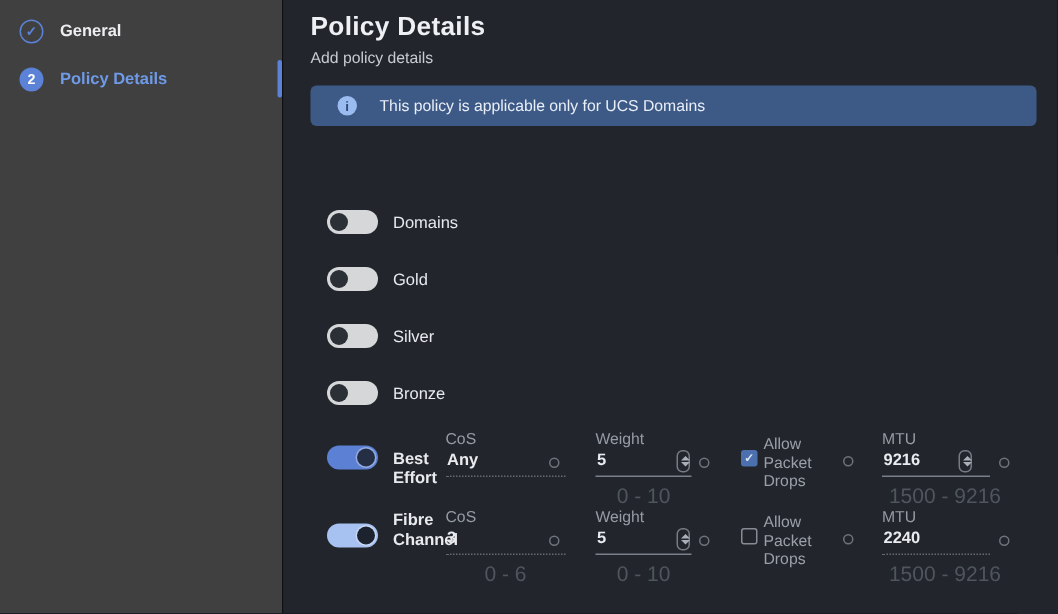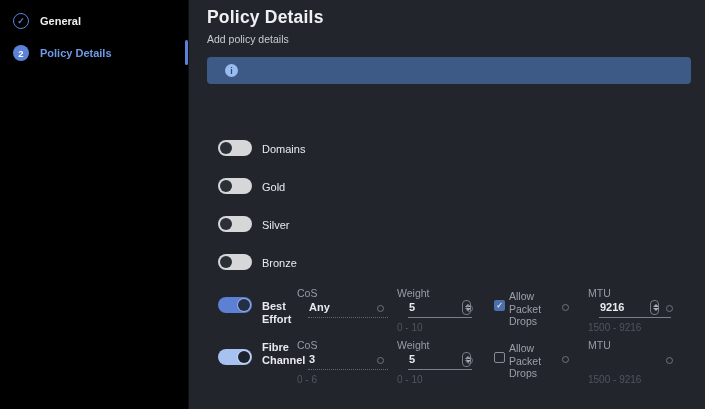--- a/index.html
+++ b/index.html
@@ -5,21 +5,21 @@
   * { margin:0; padding:0; box-sizing:border-box; }
   html,body { background:#101216; }
   .canvas {
     position:relative; width:705px; height:409px; overflow:hidden;
     background:#22262c;
     font-family:"Liberation Sans", sans-serif;
     -webkit-font-smoothing:antialiased;
   }
   
   .sidebar { position:absolute; left:0; top:0; width:189px; height:409px;
-             background:#000000; border-right:1px solid #0e1014; }
+             background:#404040; border-right:1px solid #0e1014; }
   .step { position:absolute; left:13px; display:flex; align-items:center; gap:11px; cursor:pointer; }
   .step-1 { top:13px; }
   .step-2 { top:45px; }
   .step-circle { width:16px; height:16px; border-radius:50%; display:flex;
                  align-items:center; justify-content:center; flex:0 0 auto; }
   .step-circle.done { border:1.5px solid #5b82d6; color:#5b82d6; font-size:9px; font-weight:bold; }
   .step-circle.done::after { content:"\2713"; }
   .step-circle.active { background:#5b82d6; color:#ffffff; font-size:9.5px; font-weight:bold; }
   .step-label { font-size:11px; font-weight:bold; }
   .step-1 .step-label { color:#eceef1; }
@@ -49,24 +49,24 @@
   .toggle.off { background:#d6d7d9; }
   .toggle.off .knob { left:2px; background:#2b2f36; }
   .toggle.on { background:#5c80d4; }
   .toggle.on .knob { left:20px; background:#242e45; box-shadow:0 0 0 1px rgba(255,255,255,.35); }
   .toggle.on.light { background:#a7c1f0; }
   .toggle.on.light .knob { background:#1c222e; }
   .prio-label { position:absolute; font-size:11px; color:#e8eaee; }
   .row-label { position:absolute; left:262px; font-size:11px; font-weight:600; color:#e8eaee; width:52px; line-height:13px; }
   
   .flabel { position:absolute; font-size:10.5px; color:#969ca6; }
-  .fbox { position:absolute; height:20px; border-bottom:1px solid #7a808a;margin-left:11px; }
+  .fbox { position:absolute; height:20px; border-bottom:1px solid #7a808a; }
   .fbox.dotted { border-bottom:1px dotted #646a74; }
   .fvalue { position:absolute; left:1px; top:3px; font-size:11px; font-weight:600; color:#e9ebef; }
-  .fhint { position:absolute; font-size:10px; color:#4f555e; text-align:left; }
+  .fhint { position:absolute; font-size:14px; color:#4f555e; text-align:center; }
   .ifield-icon { position:absolute; width:7px; height:7px; border:1px solid #6e747d; border-radius:50%; }
   .stepper { position:absolute; width:9px; height:15px; border:1px solid #767c85; border-radius:4px; cursor:pointer; }
   .stepper::before { content:""; position:absolute; left:1.5px; top:3px;
                      border-left:3px solid transparent; border-right:3px solid transparent;
                      border-bottom:3px solid #aab0b9; }
   .stepper::after { content:""; position:absolute; left:1.5px; bottom:3px;
                     border-left:3px solid transparent; border-right:3px solid transparent;
                     border-top:3px solid #aab0b9; }
   
   .checkbox { position:absolute; width:11px; height:11px; border-radius:2px; cursor:pointer; }
@@ -91,20 +91,21 @@
       <span class="step-label">Policy Details</span>
     </div>
     <div class="active-indicator"></div>
   </div>
 
   <div class="page-title">Policy Details</div>
   <div class="page-subtitle">Add policy details</div>
 
   <div class="banner">
     <span class="banner-icon"></span>
+    <span class="banner-text">This policy is applicable only for UCS Domains</span>
   </div>
 
 
   <div class="toggle off" style="left:218px; top:140px;">
       <span class="knob"></span>
     </div>
   <div class="prio-label" style="left:262px; top:143px;">Domains</div>
 
   <div class="toggle off" style="left:218px; top:178px;">
       <span class="knob"></span>
@@ -170,16 +171,19 @@
     <span class="stepper" style="right:1px; top:2px;"></span>
   </div>
   <span class="ifield-icon" style="left:466px; top:357px;"></span>
   <div class="fhint" style="left:397px; top:374px; width:64px;">0 - 10</div>
 
   <div class="checkbox unchecked" style="left:494px; top:352px;"></div>
   <div class="cb-label" style="left:509px; top:342px;">Allow Packet Drops</div>
   <span class="ifield-icon" style="left:562px; top:356px;"></span>
 
   <div class="flabel" style="left:588px; top:339px;">MTU</div>
+  <div class="fbox dotted" style="left:588px; top:350px; width:72px;">
+    <span class="fvalue">2240</span>
+  </div>
   <span class="ifield-icon" style="left:666px; top:357px;"></span>
   <div class="fhint" style="left:588px; top:374px; width:84px;">1500 - 9216</div>
 
 </div>
 
 </body></html>

